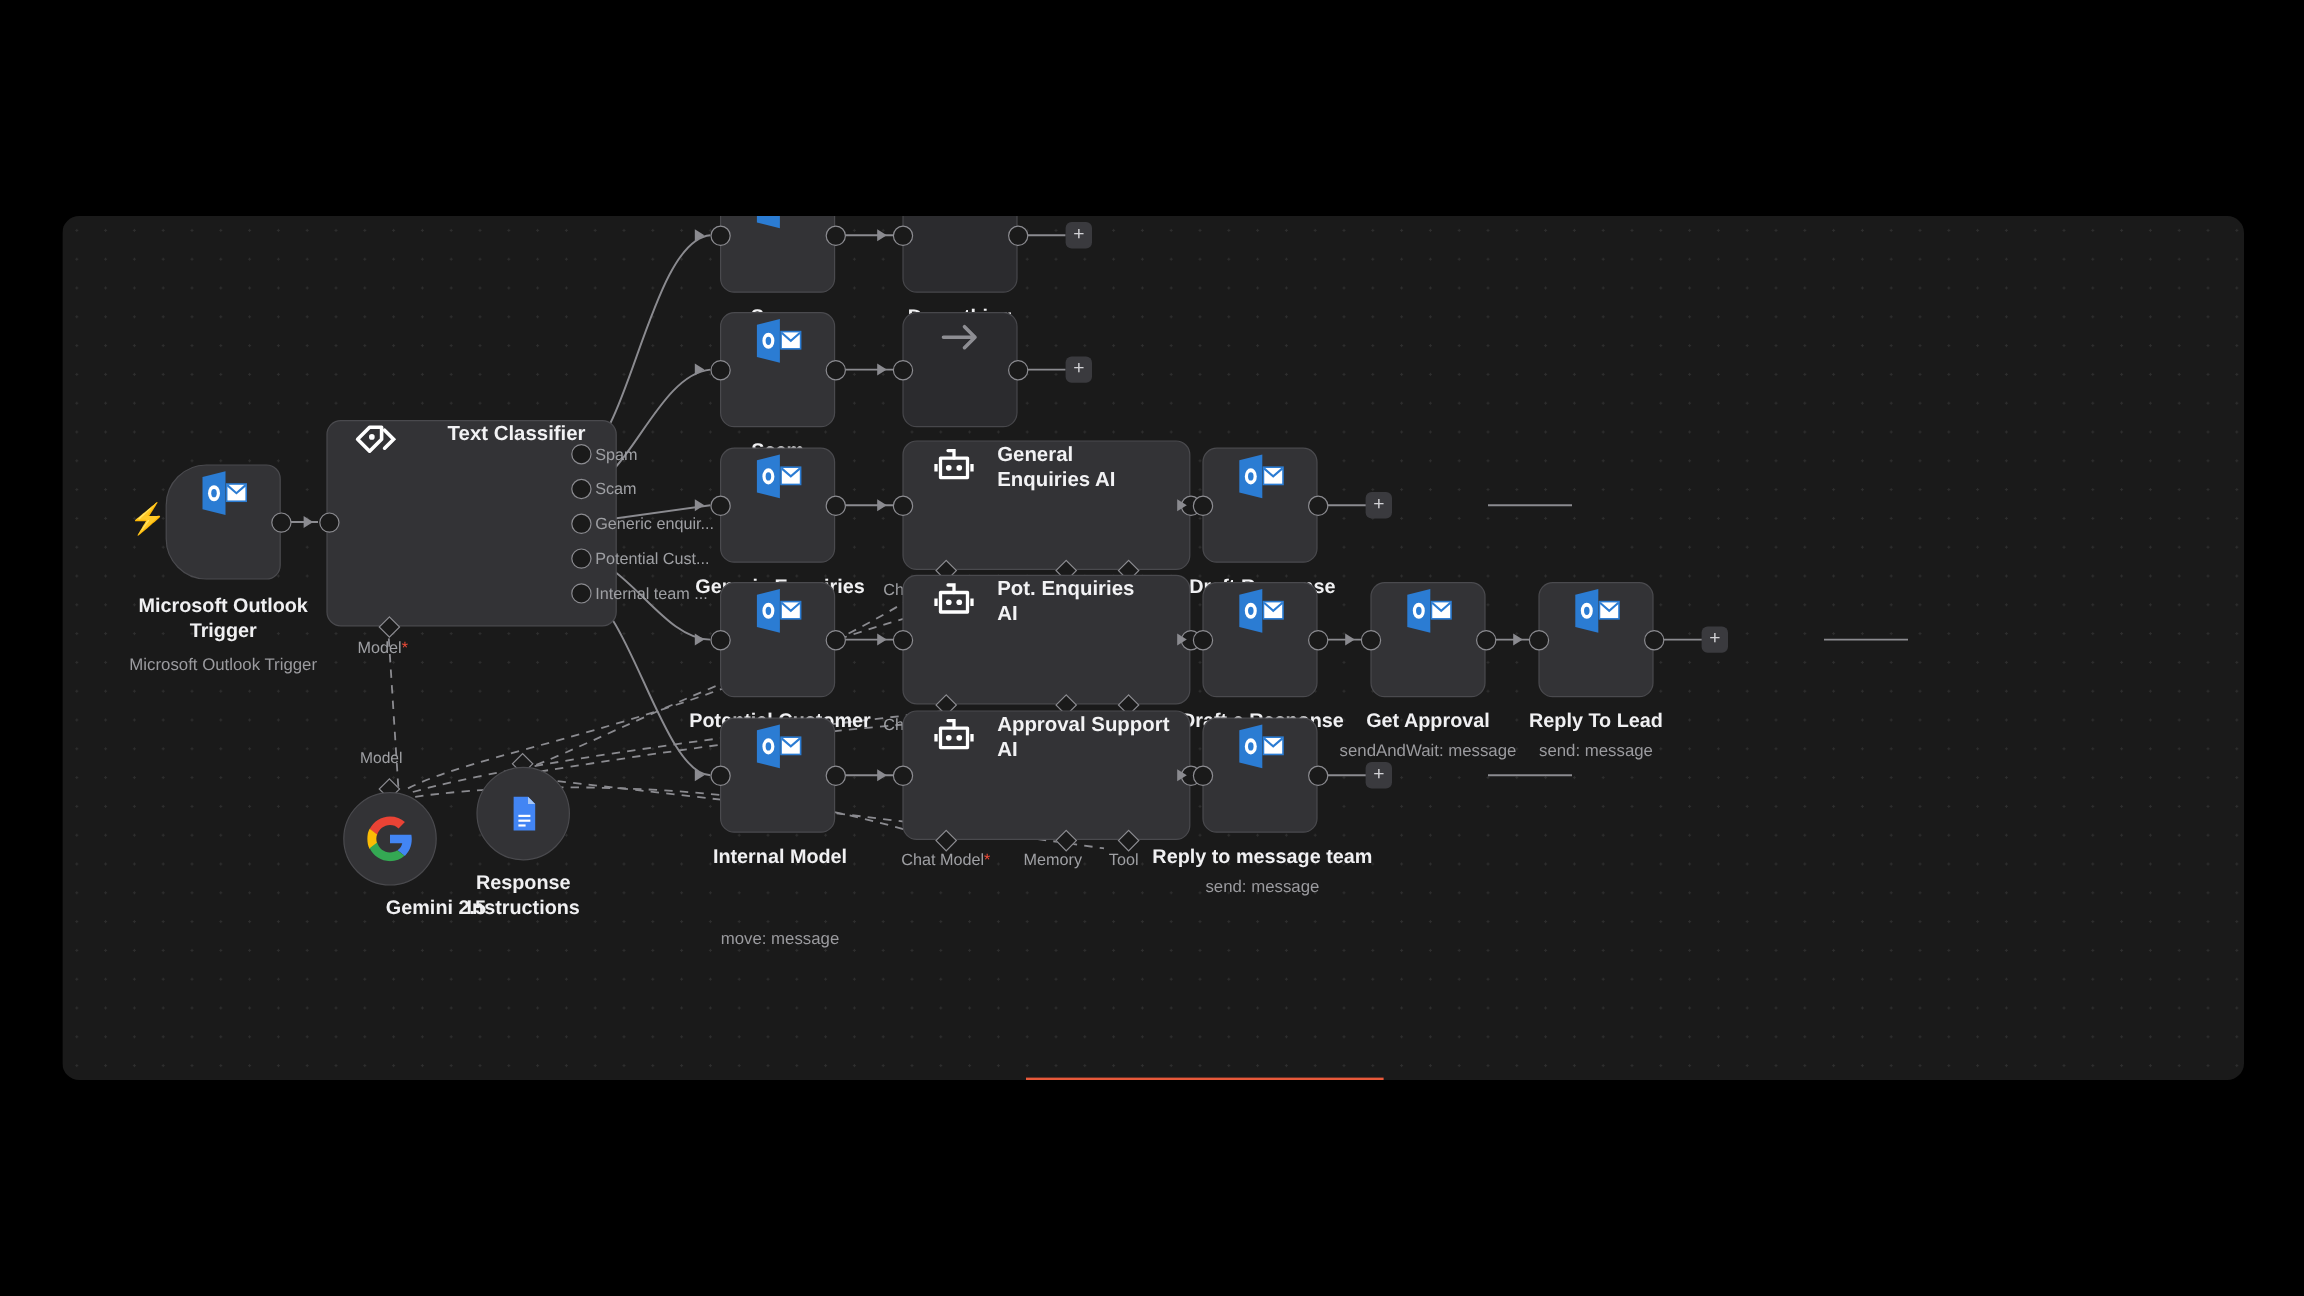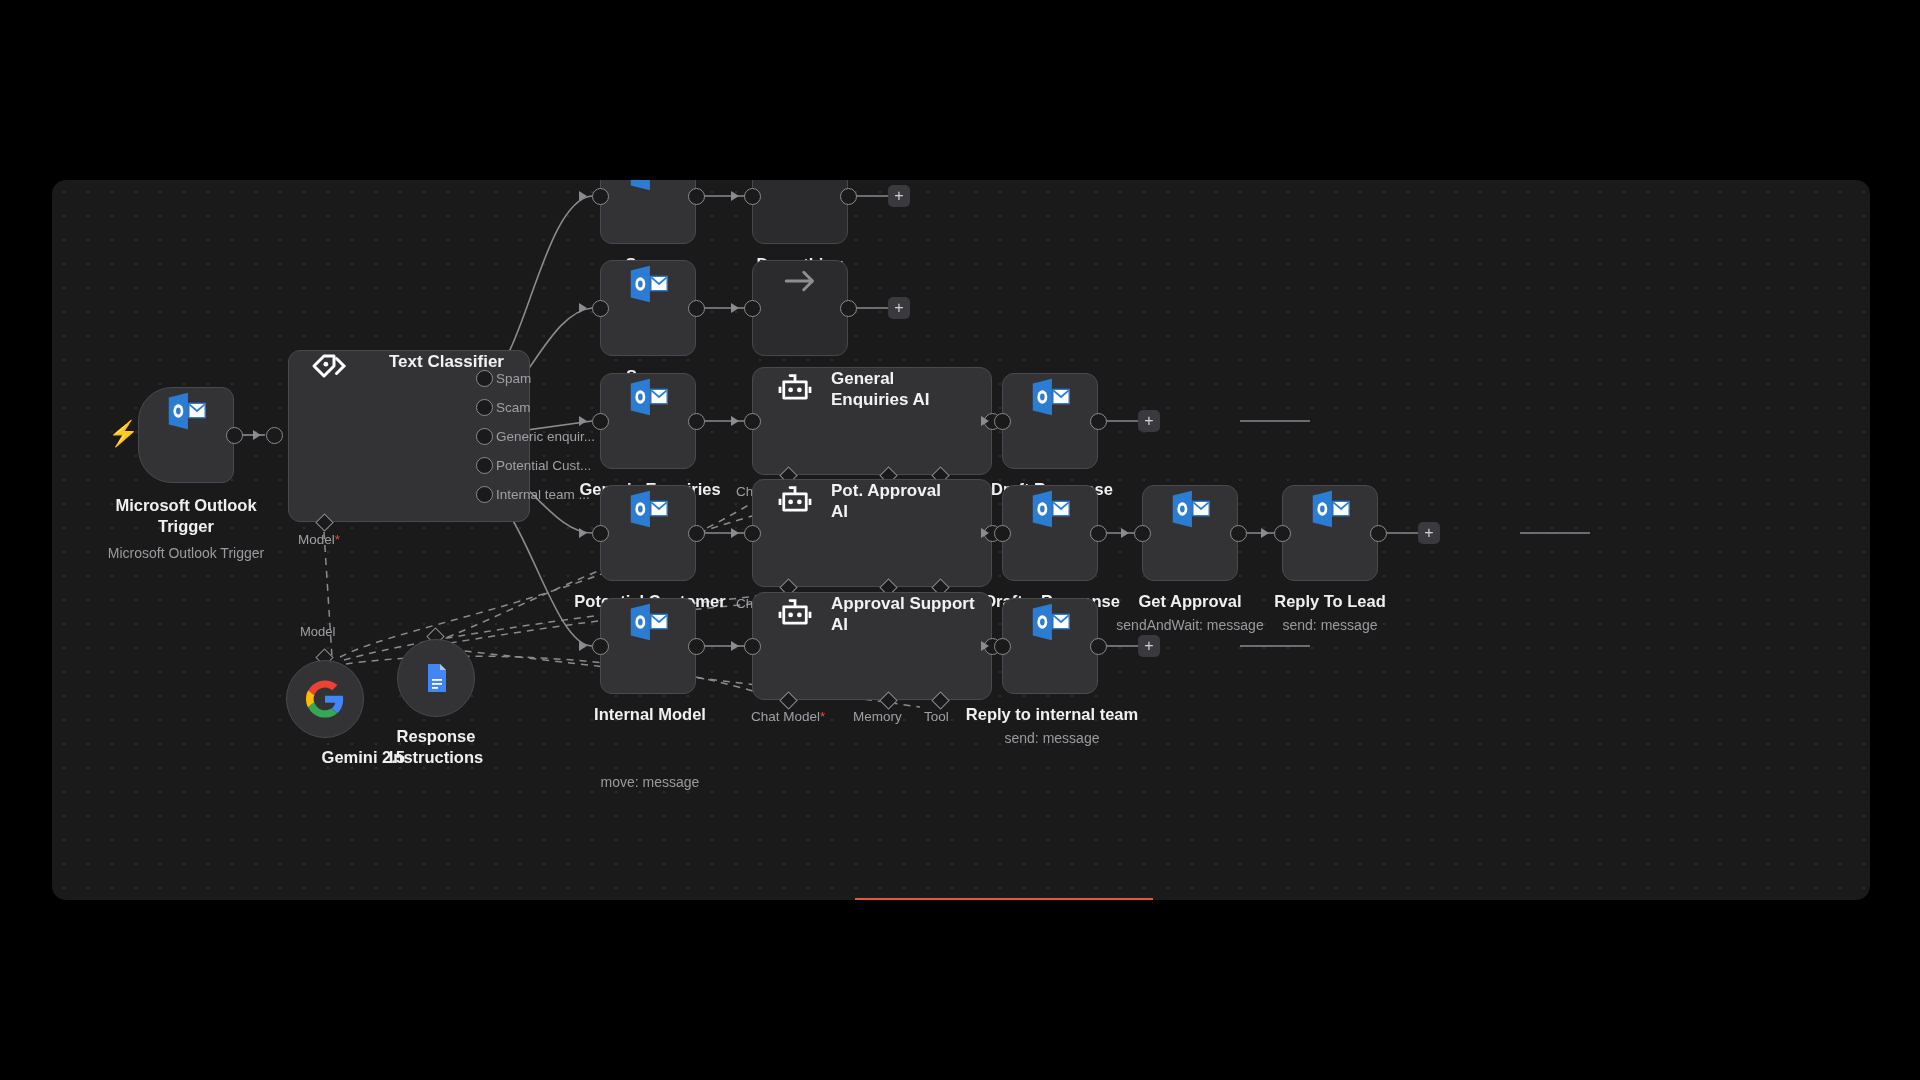--- a/index.html
+++ b/index.html
@@ -199,21 +199,21 @@
       <ellipse cx="16" cy="24" rx="2.4" ry="3.6" fill="#2B7CD3"></ellipse>
       <rect x="27" y="16" width="17" height="15" fill="#fff" stroke="#2B7CD3" stroke-width="1.4"></rect>
       <path fill="none" stroke="#2B7CD3" stroke-width="1.8" d="M27.5 17 L35.5 24 L43.5 17"></path>
     </svg>
   </div>
   <div class="port" style="left:174px; top:247px;"></div>
   <div class="nlabel" style="left:34px; top:315px; width:200px;">Microsoft Outlook
 Trigger</div>
   <div class="nsub" style="left:24px; top:364px; width:220px;">Microsoft Outlook Trigger</div>
 
-  <div class="box classifier" style="left:236px; top:170px;gap:40px;">
+  <div class="box classifier" style="left:220px; top:170px;gap:40px;">
     <svg width="40" height="40" viewBox="0 0 32 32">
       <path fill="none" stroke="#fff" stroke-width="2.4" stroke-linejoin="round" d="M4 12 L12 4 L20 4 L20 12 L12 20 Z"></path>
       <circle cx="13.5" cy="10.5" r="1.9" fill="#fff"></circle>
       <path fill="none" stroke="#fff" stroke-width="2.4" stroke-linecap="round" d="M22 6 L28 12 L22 18"></path>
     </svg>
     <span class="inner-title">Text Classifier</span>
   </div>
   <div class="port" style="left:214px; top:247px;"></div>
   <div class="arrowhead" style="left:201px; top:250px;"></div>
 
@@ -352,21 +352,21 @@
   <div class="nlabel" style="left:478px; top:411px; width:240px;">Potential Customer</div>
 
   <div class="box wide" style="left:700px; top:299px;">
     <svg width="40" height="40" viewBox="0 0 32 32">
       <path fill="none" stroke="#fff" stroke-width="2.2" stroke-linejoin="round" d="M7 11 H25 V24 H7 Z"></path>
       <path fill="none" stroke="#fff" stroke-width="2.2" stroke-linecap="round" d="M16 11 V6 H12"></path>
       <path fill="none" stroke="#fff" stroke-width="2.2" d="M4 15 V20 M28 15 V20"></path>
       <circle cx="12.5" cy="17.5" r="1.9" fill="#fff"></circle>
       <circle cx="19.5" cy="17.5" r="1.9" fill="#fff"></circle>
     </svg>
-    <span class="inner-title">Pot. Approval
+    <span class="inner-title">Pot. Enquiries
 AI</span>
   </div>
   <div class="port" style="left:692px; top:345px;"></div>
   <div class="arrowhead" style="left:679px; top:348px;"></div>
   <div class="port" style="left:932px; top:345px;"></div>
 
   <div class="diamond" style="left:730px; top:401px;"></div>
   <div class="diamond" style="left:830px; top:401px;"></div>
   <div class="diamond" style="left:882px; top:401px;"></div>
   <div class="ptext" style="left:684px; top:416px;">
@@ -466,21 +466,21 @@
       <ellipse cx="16" cy="24" rx="5.2" ry="7" fill="#fff"></ellipse>
       <ellipse cx="16" cy="24" rx="2.4" ry="3.6" fill="#2B7CD3"></ellipse>
       <rect x="27" y="16" width="17" height="15" fill="#fff" stroke="#2B7CD3" stroke-width="1.4"></rect>
       <path fill="none" stroke="#2B7CD3" stroke-width="1.8" d="M27.5 17 L35.5 24 L43.5 17"></path>
     </svg>
   </div>
   <div class="port" style="left:942px; top:458px;"></div>
   <div class="arrowhead" style="left:929px; top:461px;"></div>
   <div class="port" style="left:1038px; top:458px;"></div>
   <div class="plus" style="left:1086px; top:455px;">+</div>
-  <div class="nlabel" style="left:884px; top:524px; width:232px;">Reply to internal team</div>
+  <div class="nlabel" style="left:884px; top:524px; width:232px;">Reply to message team</div>
   <div class="nsub" style="left:908px; top:549px; width:184px;">send: message</div>
 
   <div class="diamond" style="left:266px; top:471px;"></div>
   <div class="circle" style="left:234px; top:480px;">
     <svg width="38" height="38" viewBox="0 0 48 48">
       <path fill="#EA4335" d="M24 9.5c3.5 0 6.6 1.2 9 3.6l6.7-6.7C35.6 2.6 30.2.5 24 .5 14.6.5 6.5 5.9 2.6 13.8l7.8 6.1C12.3 14 17.6 9.5 24 9.5z"></path>
       <path fill="#4285F4" d="M46.9 24.5c0-1.6-.1-3.2-.4-4.7H24v9h12.9c-.6 3-2.3 5.6-4.9 7.3l7.6 5.9c4.4-4.1 7.3-10.2 7.3-17.5z"></path>
       <path fill="#FBBC05" d="M10.4 28.6c-.5-1.5-.8-3-.8-4.6s.3-3.2.8-4.6l-7.8-6.1C.9 16.4 0 20.1 0 24s.9 7.6 2.6 10.8l7.8-6.2z"></path>
       <path fill="#34A853" d="M24 47.5c6.2 0 11.5-2 15.3-5.6l-7.6-5.9c-2.1 1.4-4.8 2.3-7.7 2.3-6.4 0-11.7-4.5-13.6-10.5l-7.8 6.2C6.5 42.1 14.6 47.5 24 47.5z"></path>
     </svg>

